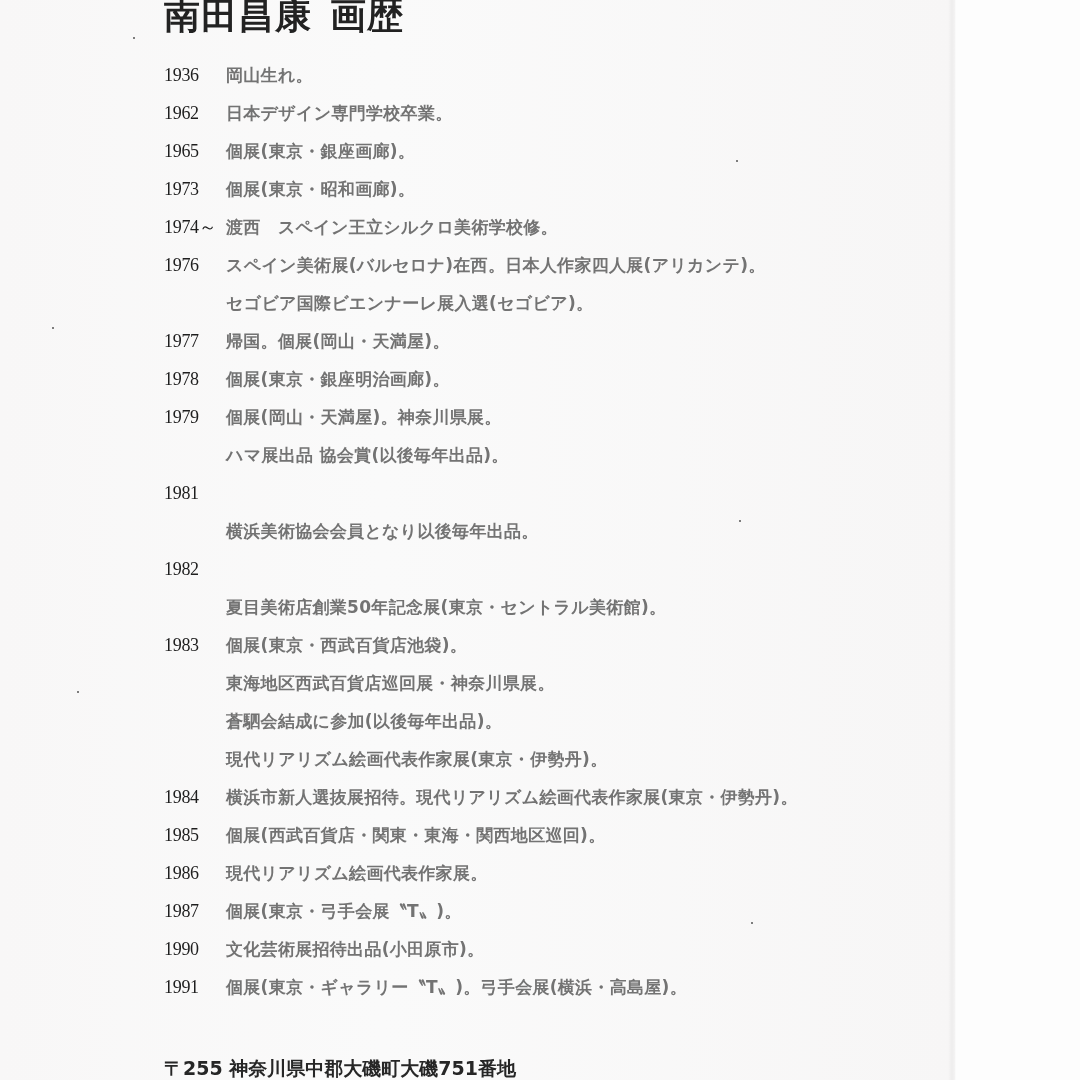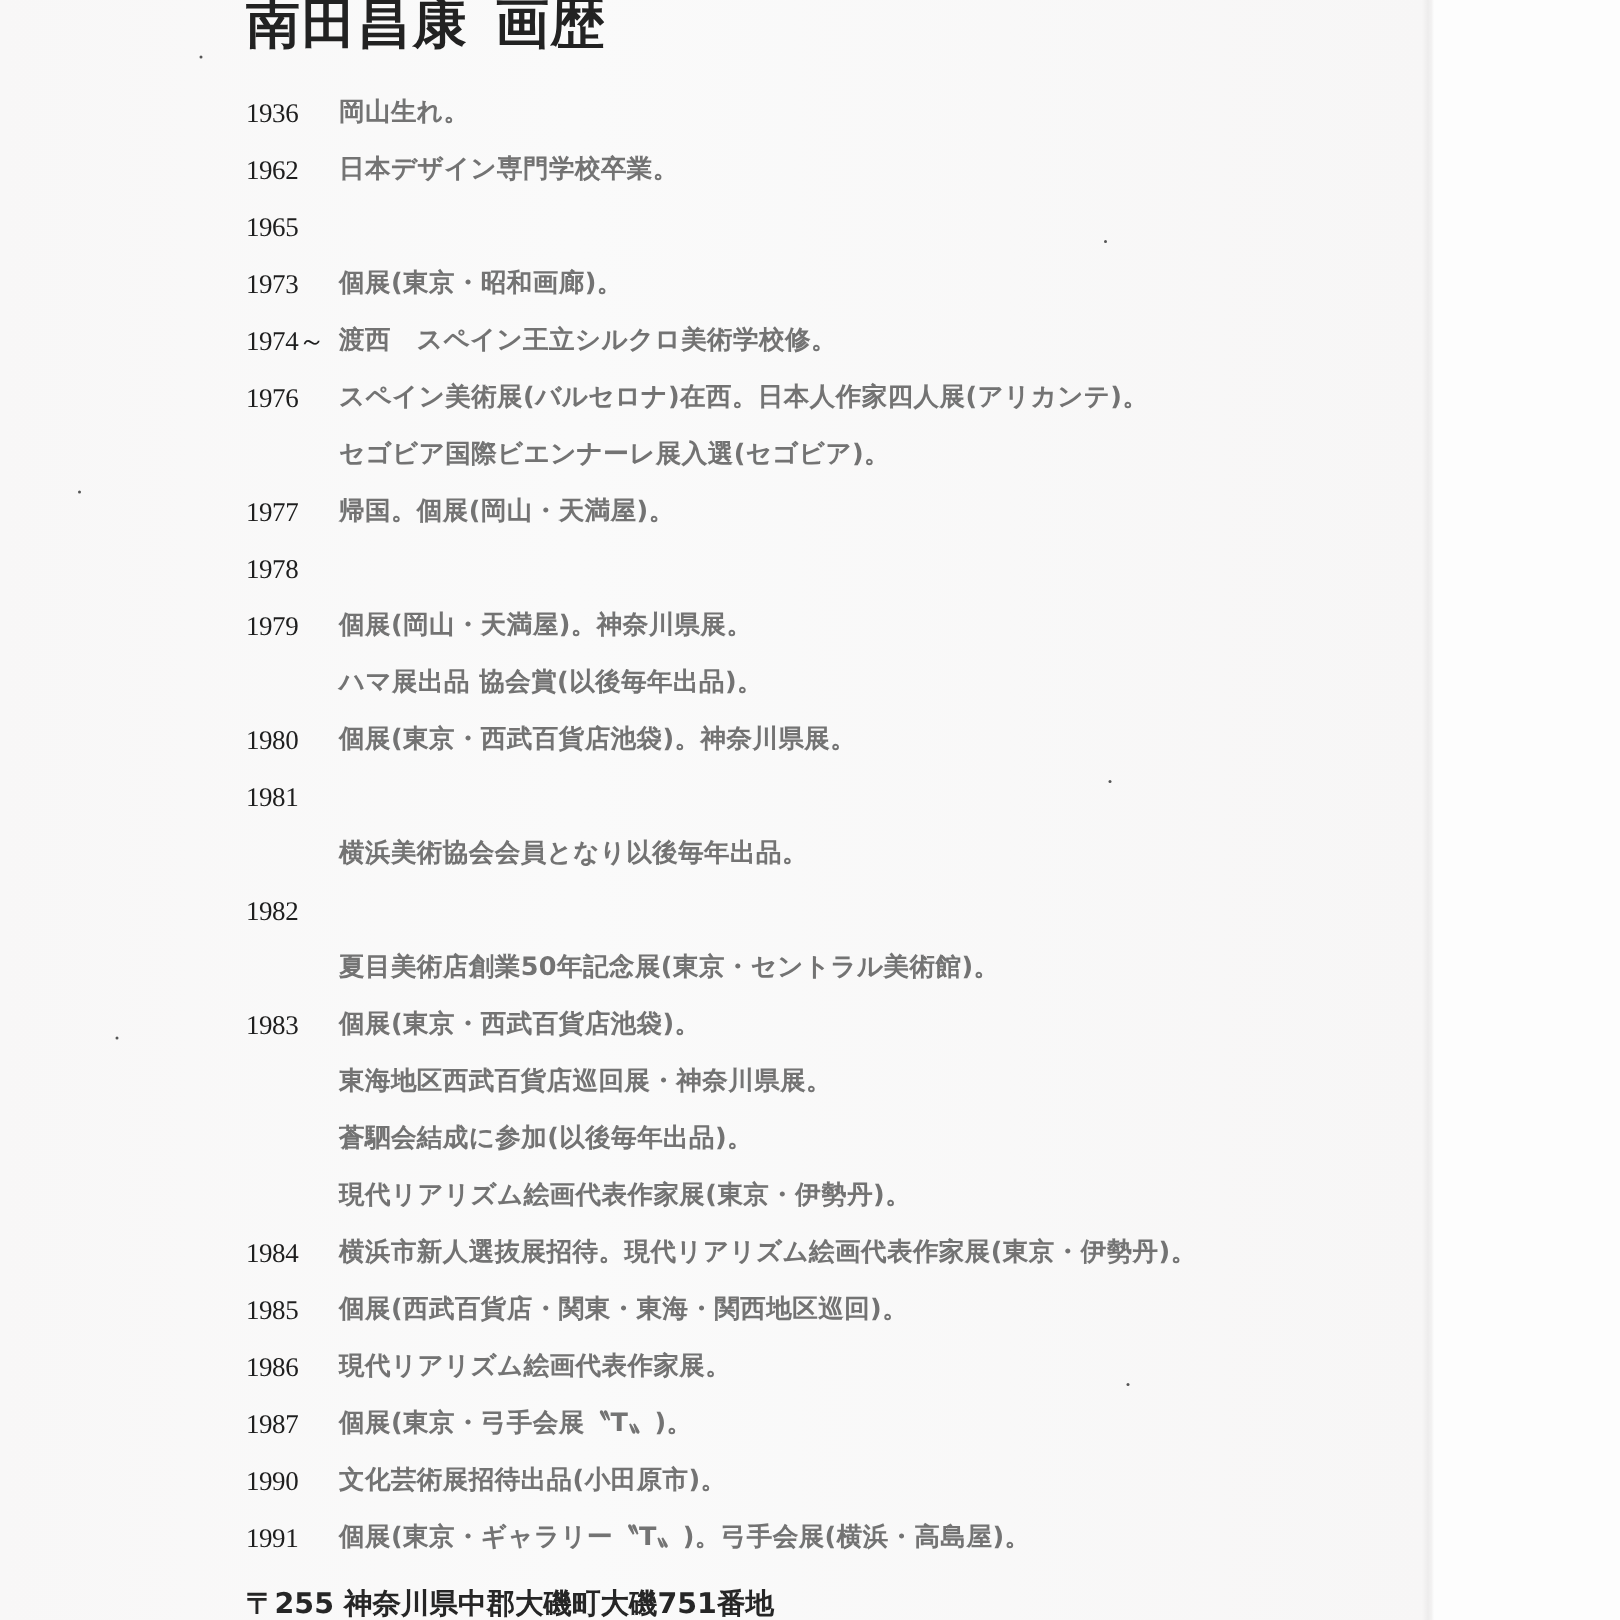--- a/index.html
+++ b/index.html
@@ -107,20 +107,21 @@
   <div class="row">
       <span class="year">1936</span>
       <span class="text">岡山生れ。</span>
     </div>
   <div class="row">
       <span class="year">1962</span>
       <span class="text">日本デザイン専門学校卒業。</span>
     </div>
   <div class="row">
       <span class="year">1965</span>
+      <span class="text">個展(東京・銀座画廊)。</span>
     </div>
   <div class="row">
       <span class="year">1973</span>
       <span class="text">個展(東京・昭和画廊)。</span>
     </div>
   <div class="row">
       <span class="year">1974～</span>
       <span class="text">渡西　スペイン王立シルクロ美術学校修。</span>
     </div>
   <div class="row">
@@ -130,32 +131,29 @@
   <div class="row">
       <span class="year"></span>
       <span class="text">セゴビア国際ビエンナーレ展入選(セゴビア)。</span>
     </div>
   <div class="row">
       <span class="year">1977</span>
       <span class="text">帰国。個展(岡山・天満屋)。</span>
     </div>
   <div class="row">
       <span class="year">1978</span>
+      <span class="text">個展(東京・銀座明治画廊)。</span>
     </div>
   <div class="row">
       <span class="year">1979</span>
       <span class="text">個展(岡山・天満屋)。神奈川県展。</span>
     </div>
   <div class="row">
       <span class="year"></span>
       <span class="text">ハマ展出品 協会賞(以後毎年出品)。</span>
-    </div>
-  <div class="row">
-      <span class="year">1980</span>
-      <span class="text">個展(東京・西武百貨店池袋)。神奈川県展。</span>
     </div>
   <div class="row">
       <span class="year">1981</span>
     </div>
   <div class="row">
       <span class="year"></span>
       <span class="text">横浜美術協会会員となり以後毎年出品。</span>
     </div>
   <div class="row">
       <span class="year">1982</span>

